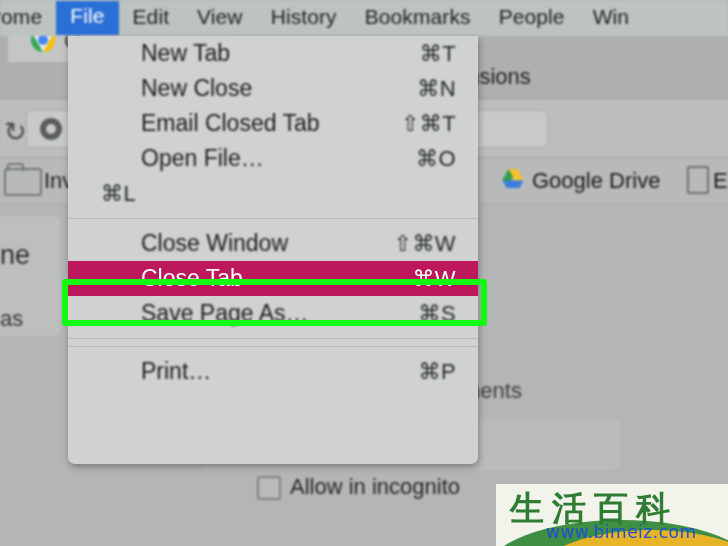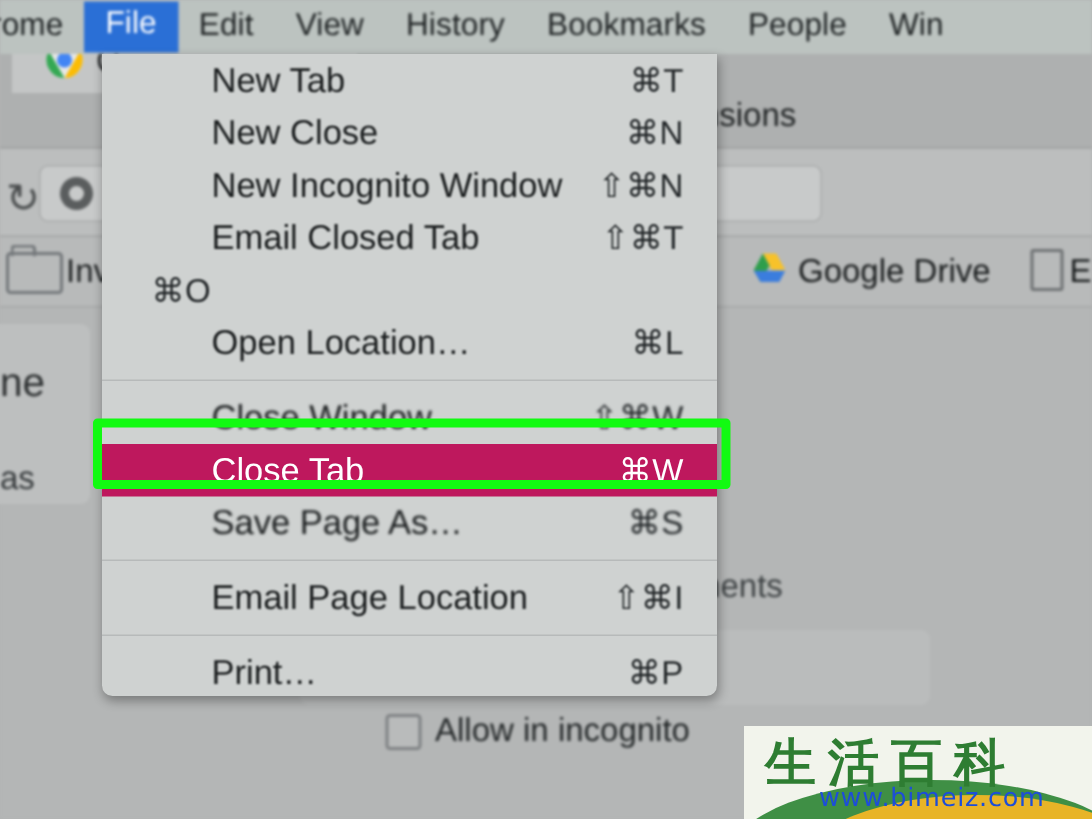--- a/index.html
+++ b/index.html
@@ -387,32 +387,28 @@
   <div class="grp-blur-soft">
     <div class="mi">
       <span class="label">New Tab</span>
       <span class="accel">⌘T</span>
     </div>
     <div class="mi">
       <span class="label">New Close</span>
       <span class="accel">⌘N</span>
     </div>
     <div class="mi">
-      <span class="label">New Incognito Window</span>
-      <span class="accel">⇧⌘N</span>
-    </div>
-    <div class="mi">
       <span class="label">Email Closed Tab</span>
       <span class="accel">⇧⌘T</span>
     </div>
     <div class="mi">
+      <span class="label">Open File…</span>
       <span class="accel">⌘O</span>
     </div>
     <div class="mi">
-      <span class="label">Open Location…</span>
       <span class="accel">⌘L</span>
     </div>
   </div>
 
   <div class="sep"></div>
 
   <div class="mi blurred">
     <span class="label">Close Window</span>
     <span class="accel">⇧⌘W</span>
   </div>
@@ -422,26 +418,20 @@
     <span class="accel">⌘W</span>
   </div>
 
   <div class="mi blurred">
     <span class="label">Save Page As…</span>
     <span class="accel">⌘S</span>
   </div>
 
   <div class="sep"></div>
 
-  <div class="grp-blur-soft">
-    <div class="mi">
-      <span class="label">Email Page Location</span>
-      <span class="accel">⇧⌘I</span>
-    </div>
-  </div>
 
   <div class="sep"></div>
 
   <div class="grp-blur-soft">
     <div class="mi">
       <span class="label">Print…</span>
       <span class="accel">⌘P</span>
     </div>
   </div>
 

